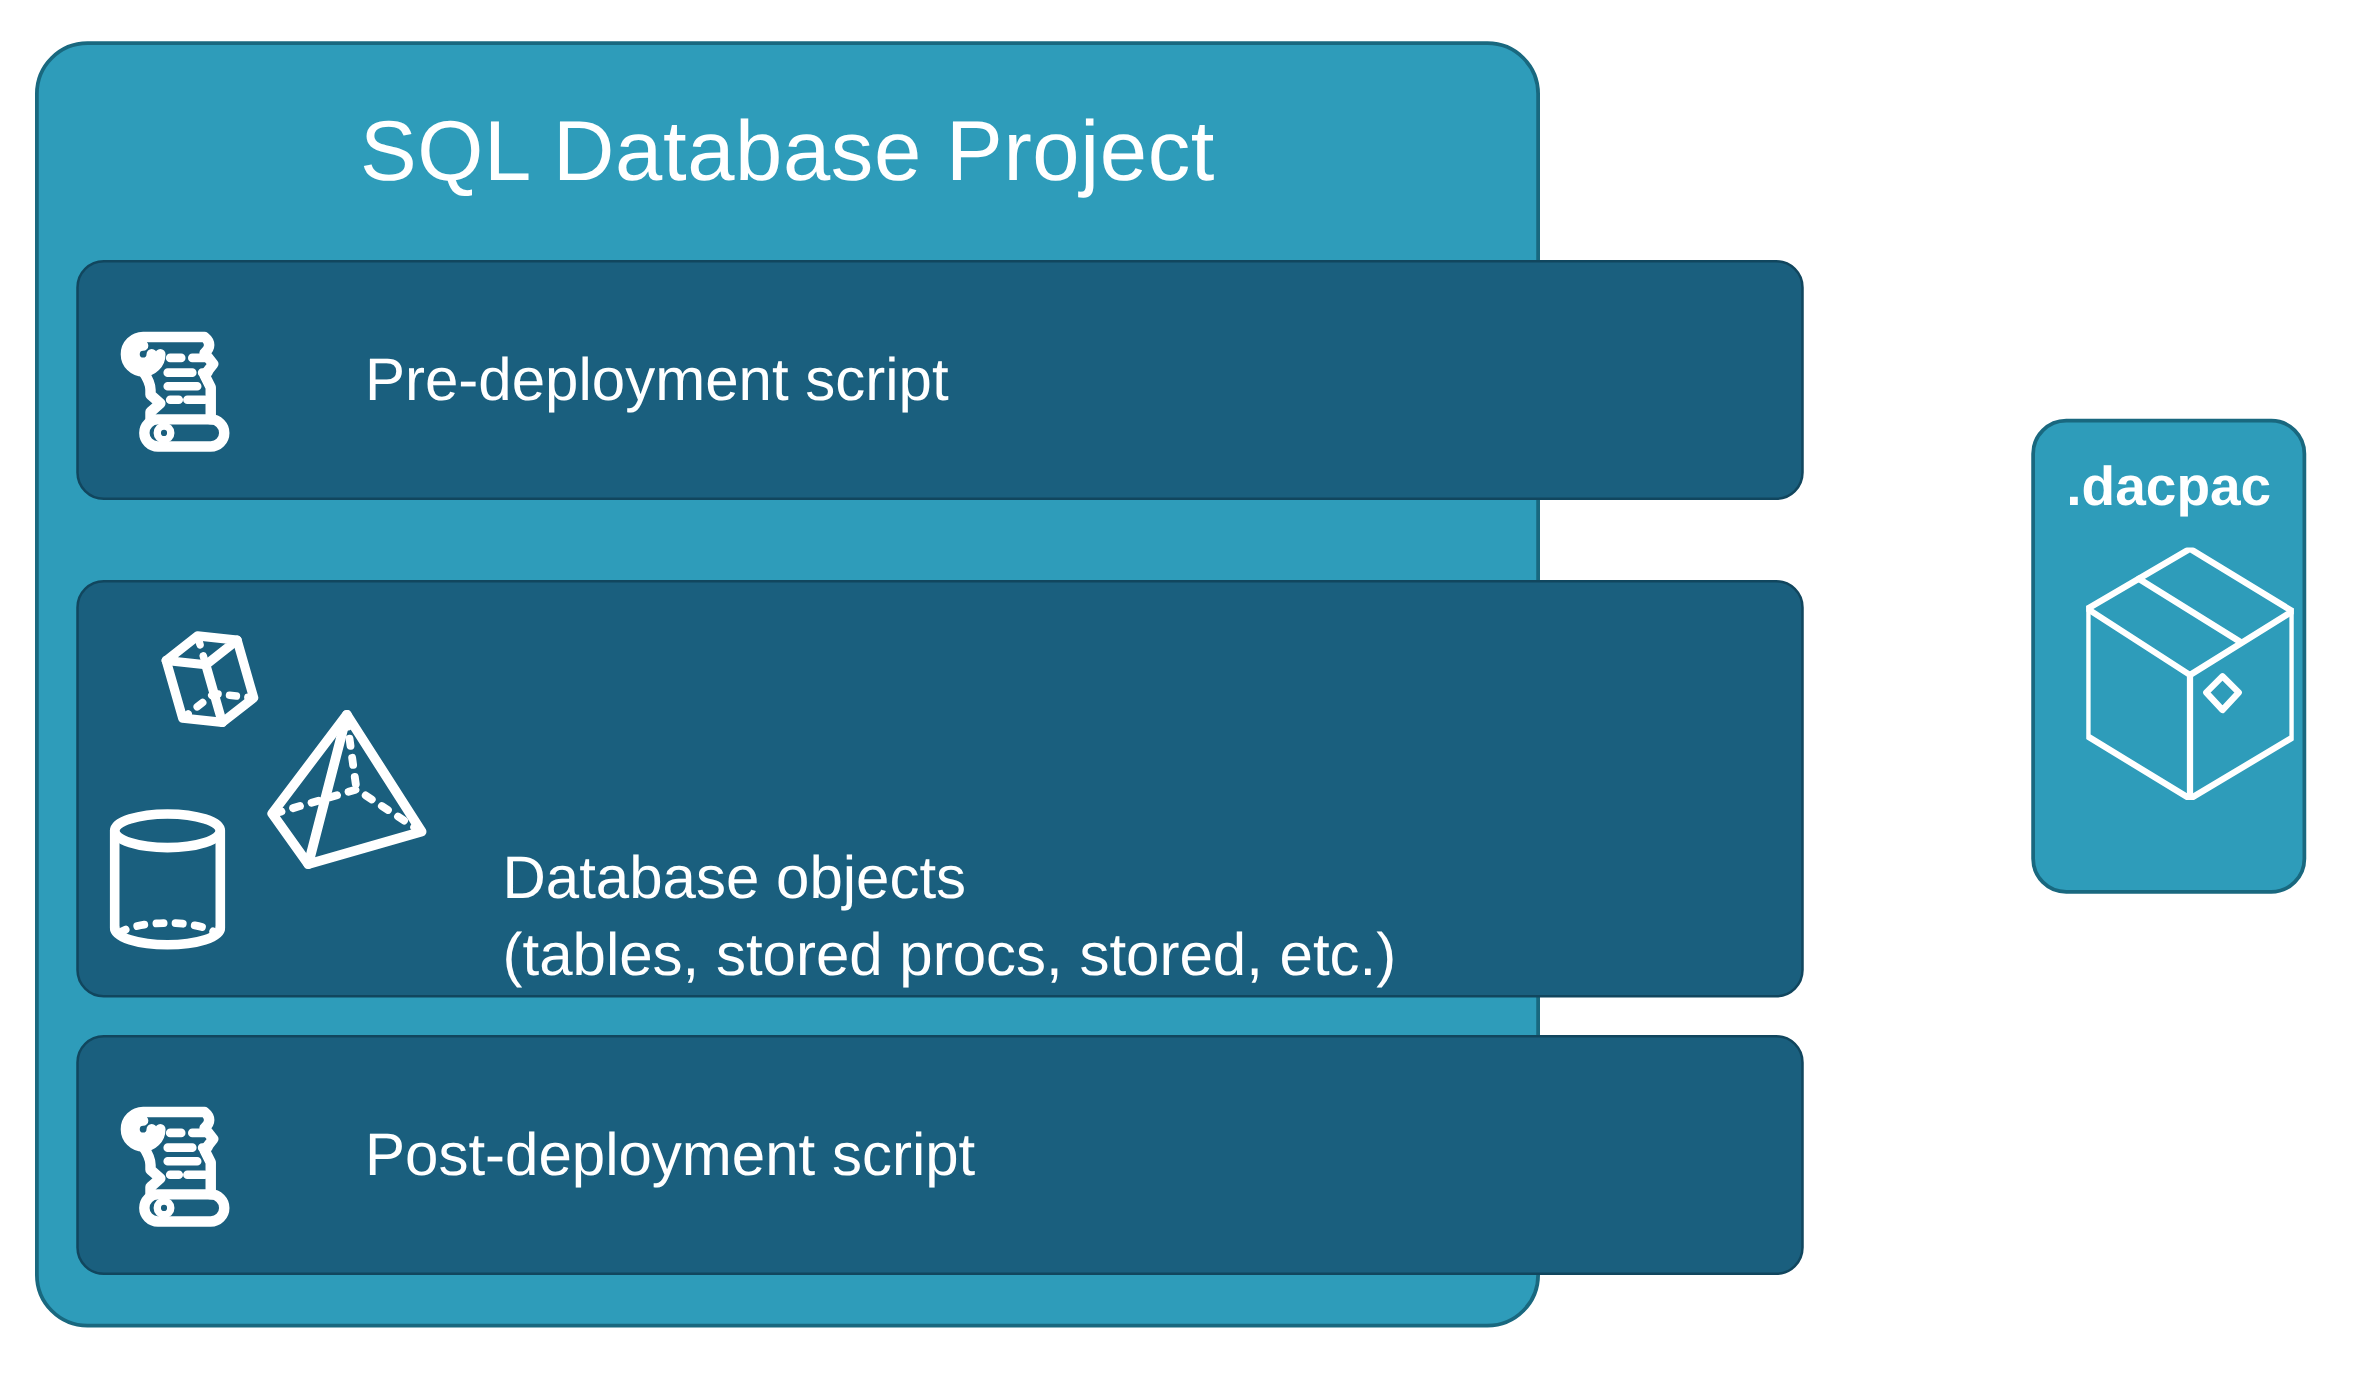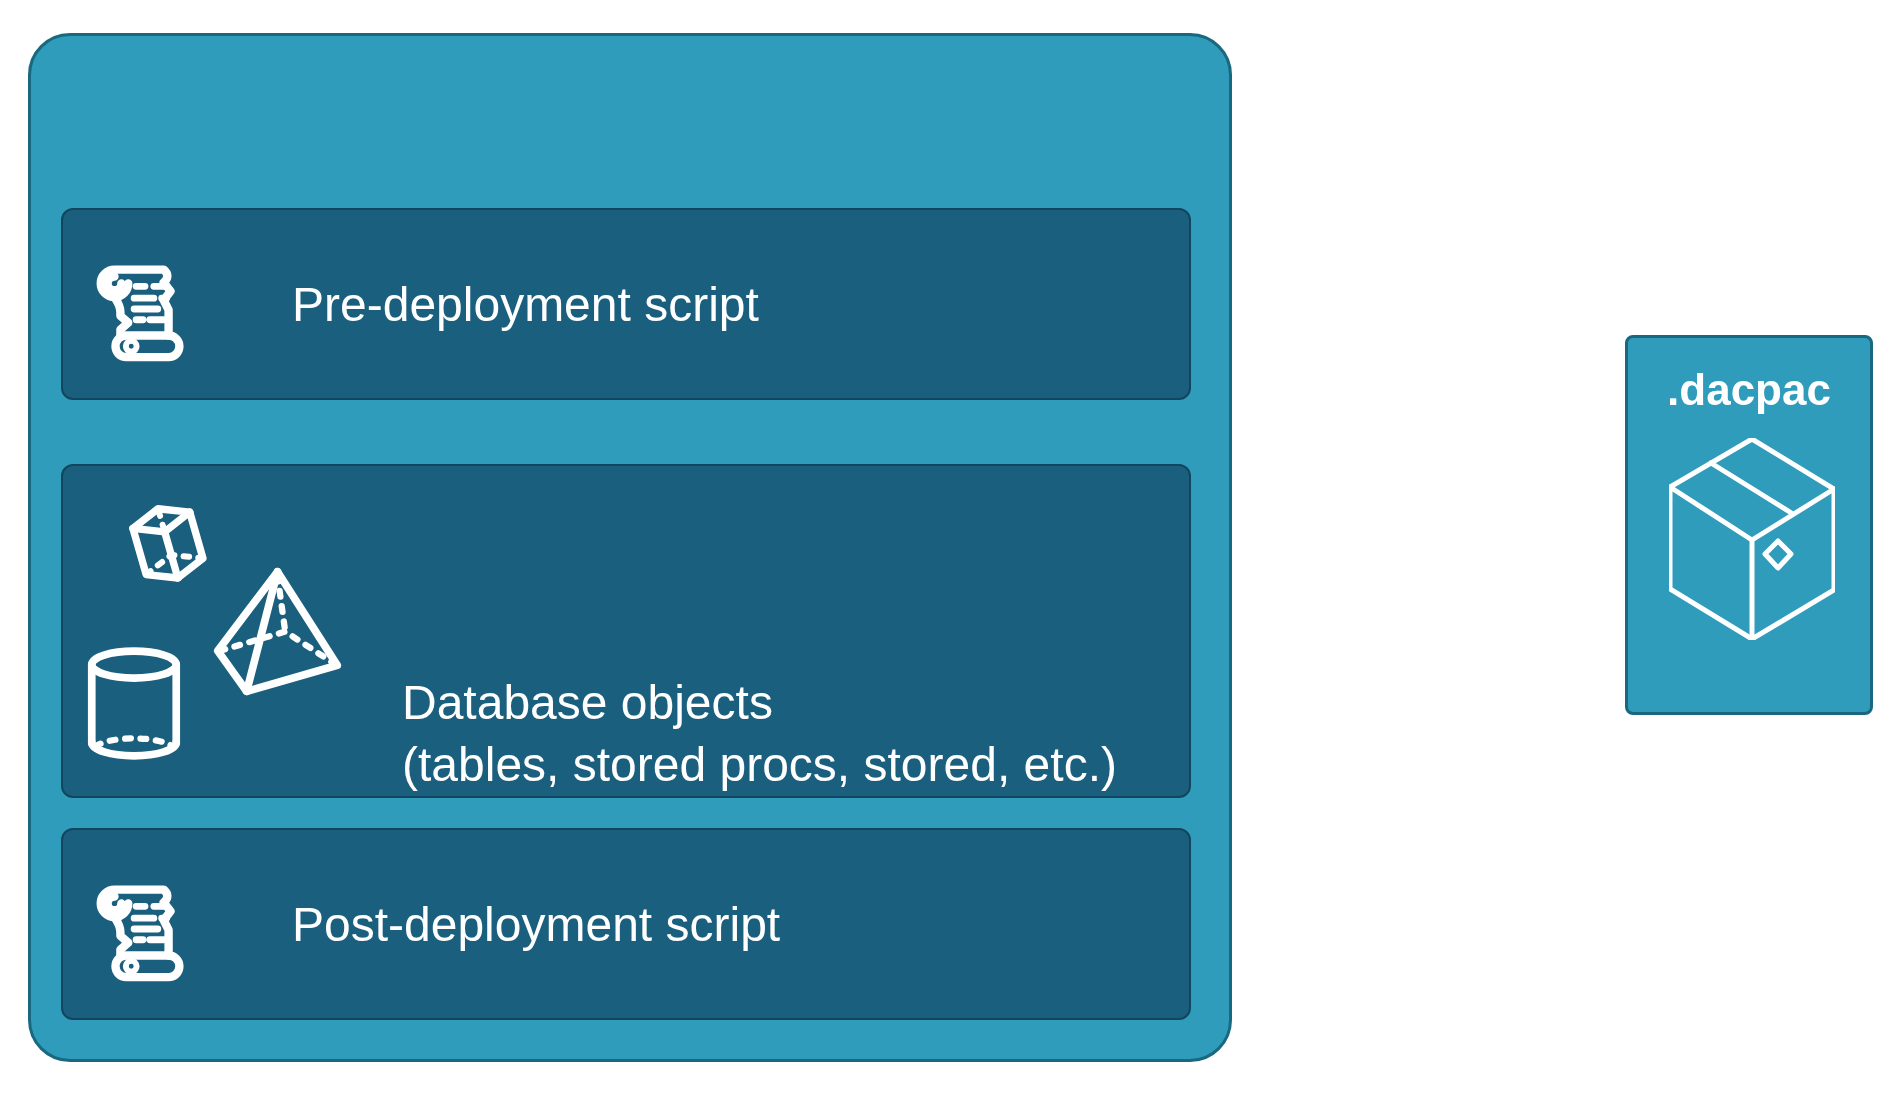--- a/index.html
+++ b/index.html
@@ -12,62 +12,63 @@
     background:var(--teal,#2E9CBA);
     border:3px solid var(--teal_border,#19687F);
     border-radius:42px;box-sizing:border-box;
   }
   .project-title{
     position:absolute;left:0;right:0;top:0;height:170px;line-height:170px;
     text-align:center;color:var(--text,#ffffff);font-size:68px;font-weight:400;
     letter-spacing:0.5px;white-space:nowrap;
   }
   .item{
-    position:absolute;left:30px;width:1130px;
+    position:absolute;left:30px;width:1382px;
     background:var(--dark,#1A5F7E);
     border:2px solid var(--dark_border,#11465E);
-    border-radius:12px;box-sizing:border-box;
+    border-radius:22px;box-sizing:border-box;
     display:flex;align-items:center;color:var(--text,#ffffff);
   }
   .item.pre{top:172px;height:192px;}
   .item.objects{top:405px;height:334px;flex-direction:column;justify-content:flex-end;align-items:flex-start;margin-top:23px;}
   .item.post{top:792px;height:192px;align-items:center;}
   .item-label{font-size:48px;color:var(--text,#ffffff);white-space:nowrap;}
   .pre .item-label,.post .item-label{margin-left:229px;}
   .objects .item-label{margin-left:339px;line-height:62px;}
   .icon-abs{position:absolute;}
   .scroll-pos{left:22px;top:37px;width:118px;height:118px;}
   .cube-pos{left:47px;top:28px;width:122px;height:120px;}
   .pyramid-pos{left:145px;top:100px;width:139px;height:135px;}
   .cylinder-pos{left:23px;top:180px;width:96px;height:116px;}
   .arrow-wrap{position:absolute;left:1266px;top:453px;width:330px;height:168px;}
   .arrow-wrap svg{position:absolute;left:0;top:0;}
   .arrow-label{
     position:absolute;left:0;top:0;width:213px;height:168px;line-height:168px;
     text-align:center;font-size:58px;font-weight:700;color:var(--text,#ffffff);
   }
   .dacpac{
-    position:absolute;left:1625px;top:335px;width:248px;height:380px;
+    position:absolute;left:1625px;top:335px;width:220px;height:380px;
     background:var(--teal,#2E9CBA);
     border:3px solid var(--teal_border,#19687F);
-    border-radius:8px;box-sizing:border-box;text-decoration:underline;
+    border-radius:28px;box-sizing:border-box;text-decoration:underline;
   }
   .dacpac-label{
     position:absolute;left:0;right:0;top:26px;height:52px;line-height:52px;
     text-align:center;font-size:44px;font-weight:700;color:var(--text,#ffffff);
   }
   .package-pos{left:41px;top:100px;width:166px;height:202px;}
   svg{display:block;}
 </style>
 </head>
 <body>
 
 <div class="canvas">
 
   <div class="project">
+    <div class="project-title">SQL Database Project</div>
 
     <div class="item pre">
       <span class="icon-abs scroll-pos">
         <svg viewBox="0 0 120 120" width="118" height="118" fill="none" stroke="#ffffff" stroke-width="8.5" stroke-linecap="round" stroke-linejoin="round">
           <path d="M44 37 A14 14 0 1 1 30 23 H80 C85 27 85 32 80 36 L87 45 L80 54 L85 64 V90"></path>
           <path d="M30 30 A7 7 0 1 0 37 37"></path>
           <path d="M30 51 C34 57 36 61 36 66 L36 70 L44 77 L36 84 V90"></path>
           <path d="M42 90 H85 A11 11 0 0 1 85 112 H42 A11 11 0 0 1 42 90 Z"></path>
           <circle cx="47" cy="101" r="5.5" stroke-width="6"></circle>
           <path stroke-width="7" d="M52 40 H61 M70 40 H82 M50 52 H70 M78 52 H83 M50 63 H74 M52 74 H59 M66 74 H80"></path>

